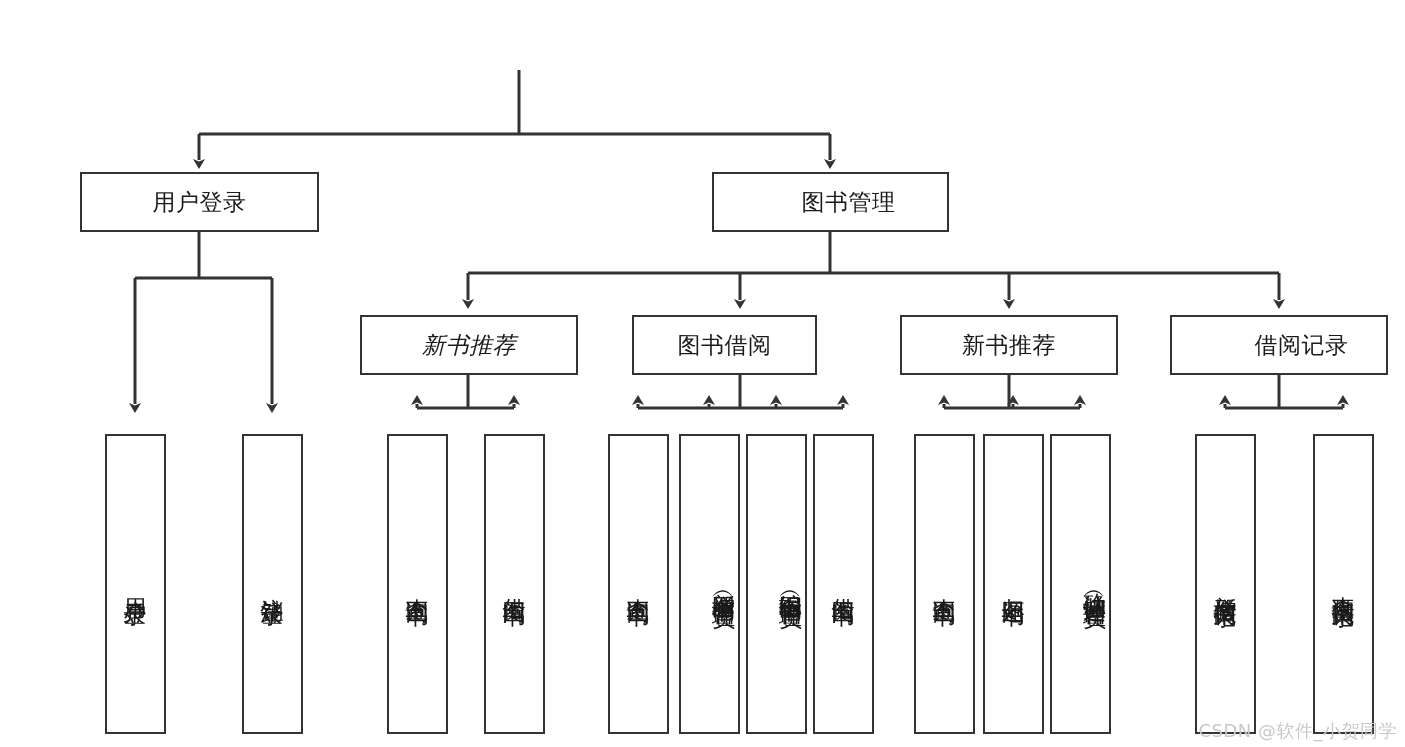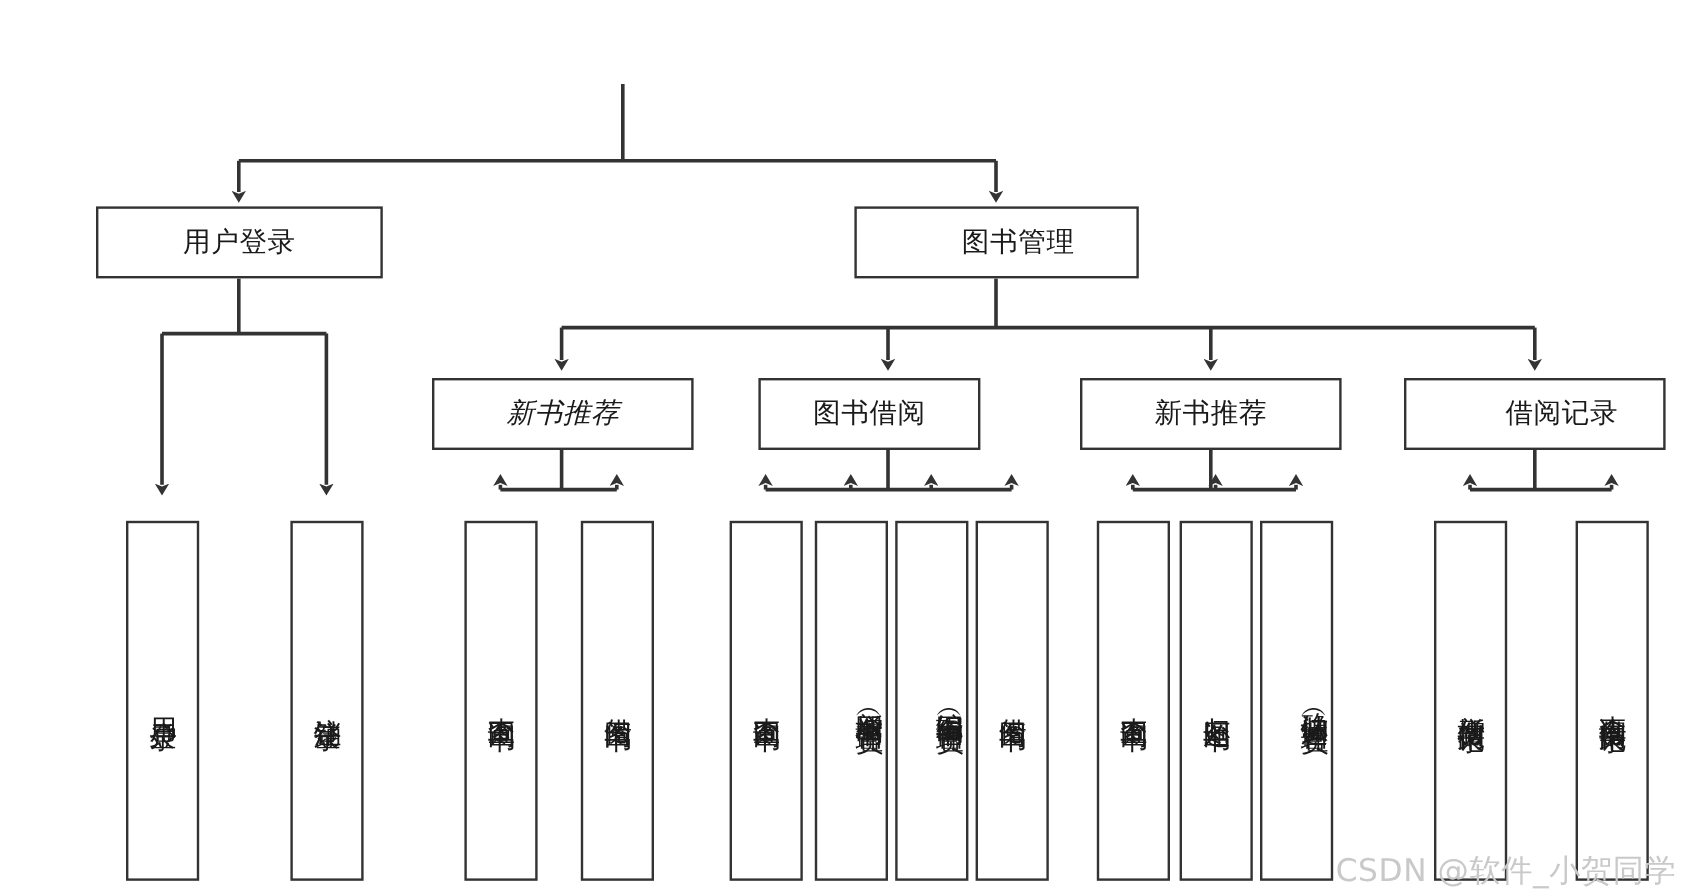--- a/index.html
+++ b/index.html
@@ -51,21 +51,21 @@
     align-items: flex-start;
     justify-content: center;
   }
   .node-v.root-align {
     align-items: center;
   }
   .watermark {
     position: absolute;
     right: 8px;
     bottom: 4px;
-    font-size: 26px;
+    font-size: 18px;
     color: #c9c9c9;
     letter-spacing: 0.5px;
     z-index: 3;
     white-space: nowrap;
   }
 </style>
 </head>
 <body>
 
 <div id="canvas">

